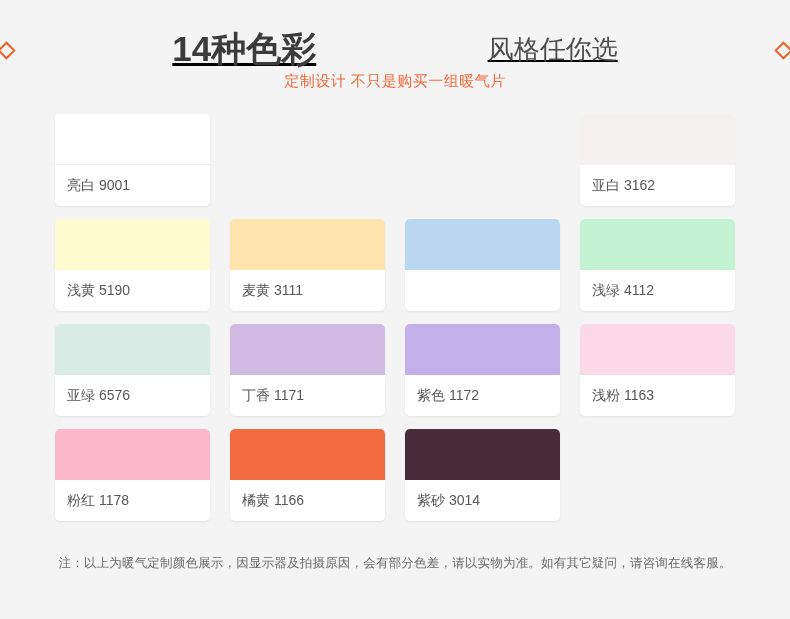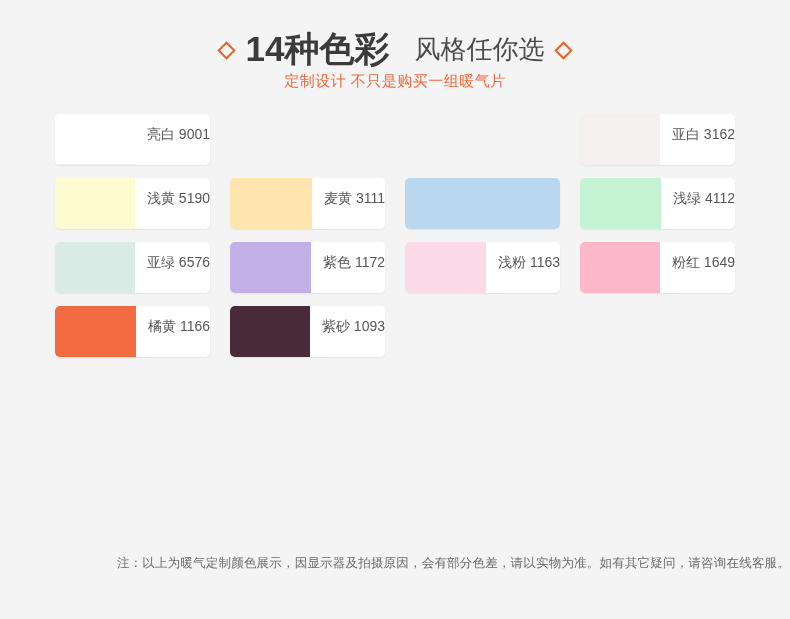--- a/index.html
+++ b/index.html
@@ -22,23 +22,24 @@
   }
 
   
   .header {
     padding-top: 26px;
     text-align: center;
   }
   .title-row {
     display: flex;
     align-items: center;
-    justify-content: center;
+    justify-content: space-between;
     gap: 13px;
     height: 46px;
+    text-decoration: underline;
   }
   .diamond {
     display: inline-block;
     width: 13px;
     height: 13px;
     border: 2px solid #ec6327;
     transform: rotate(45deg);
     box-sizing: border-box;
     flex: 0 0 auto;
     position: relative;
@@ -78,21 +79,21 @@
     visibility: hidden;
   }
 
   .swatch-card {
     width: 155px;
     background: #ffffff;
     border-radius: 5px;
     overflow: hidden;
     box-shadow: 0 1px 2px rgba(0,0,0,0.07);
     display: flex;
-    flex-direction: row;
+    flex-direction: column;
   }
   .swatch-color {
     height: 51px;
     width: 100%;
   }
   .swatch-card.is-white .swatch-color {
     border-bottom: 1px solid #ededed;
     height: 50px;
   }
   .swatch-label {
@@ -103,21 +104,21 @@
     color: #575757;
     white-space: nowrap;
   }
 
   
   .note {
     position: absolute;
     left: 0;
     right: 0;
     top: 555px;
-    text-align: right;
+    text-align: center;
     font-size: 12.5px;
     color: #6a6a6a;
     letter-spacing: 0.2px;
   }
 </style>
 </head>
 <body>
 
 <div class="page">
 
@@ -158,38 +159,42 @@
 
     <div class="swatch-card">
       <div class="swatch-color" style="background:#c4f3d3"></div>
       <div class="swatch-label">浅绿 4112</div>
     </div>
     <div class="swatch-card">
       <div class="swatch-color" style="background:#d8ebe4"></div>
       <div class="swatch-label">亚绿 6576</div>
     </div>
     <div class="swatch-card">
+      <div class="swatch-color" style="background:#d0bbe2"></div>
+      <div class="swatch-label">丁香 1171</div>
+    </div>
+    <div class="swatch-card">
       <div class="swatch-color" style="background:#c4b0e8"></div>
       <div class="swatch-label">紫色 1172</div>
     </div>
 
     <div class="swatch-card">
       <div class="swatch-color" style="background:#fcd9e6"></div>
       <div class="swatch-label">浅粉 1163</div>
     </div>
     <div class="swatch-card">
       <div class="swatch-color" style="background:#fcb8ca"></div>
-      <div class="swatch-label">粉红 1649</div>
+      <div class="swatch-label">粉红 1178</div>
     </div>
     <div class="swatch-card">
       <div class="swatch-color" style="background:#f26a3f"></div>
       <div class="swatch-label">橘黄 1166</div>
     </div>
     <div class="swatch-card">
       <div class="swatch-color" style="background:#4a2b3a"></div>
-      <div class="swatch-label">紫砂 1093</div>
+      <div class="swatch-label">紫砂 3014</div>
     </div>
 
   </div>
 
   <div class="note">注：以上为暖气定制颜色展示，因显示器及拍摄原因，会有部分色差，请以实物为准。如有其它疑问，请咨询在线客服。</div>
 
 </div>
 
 </body></html>

